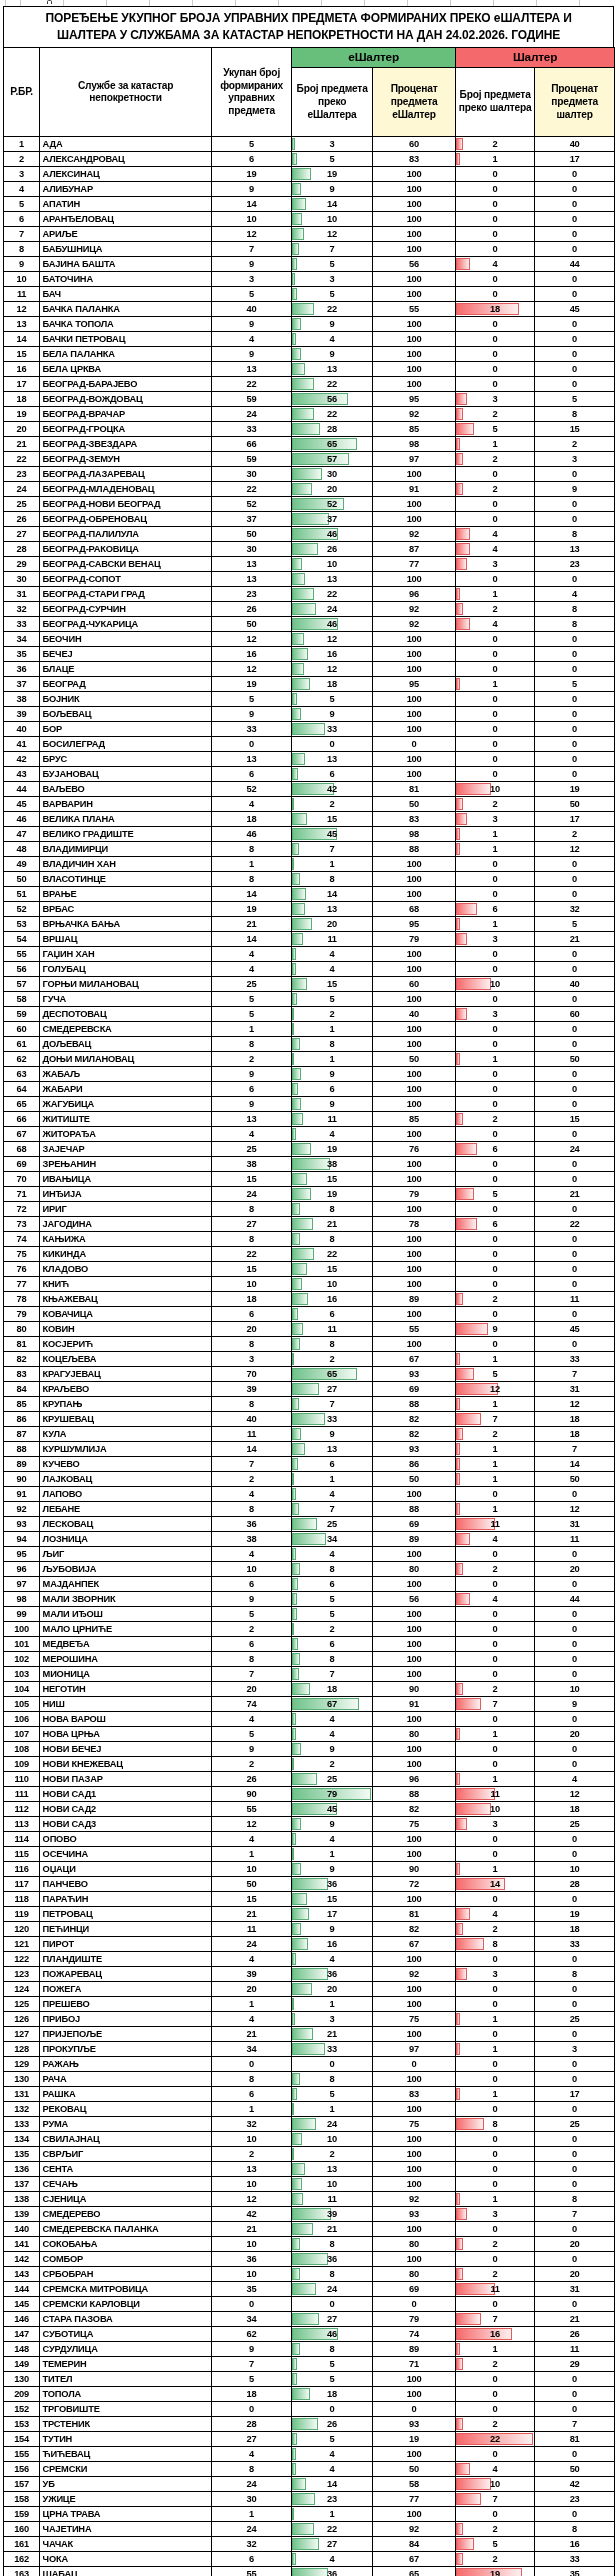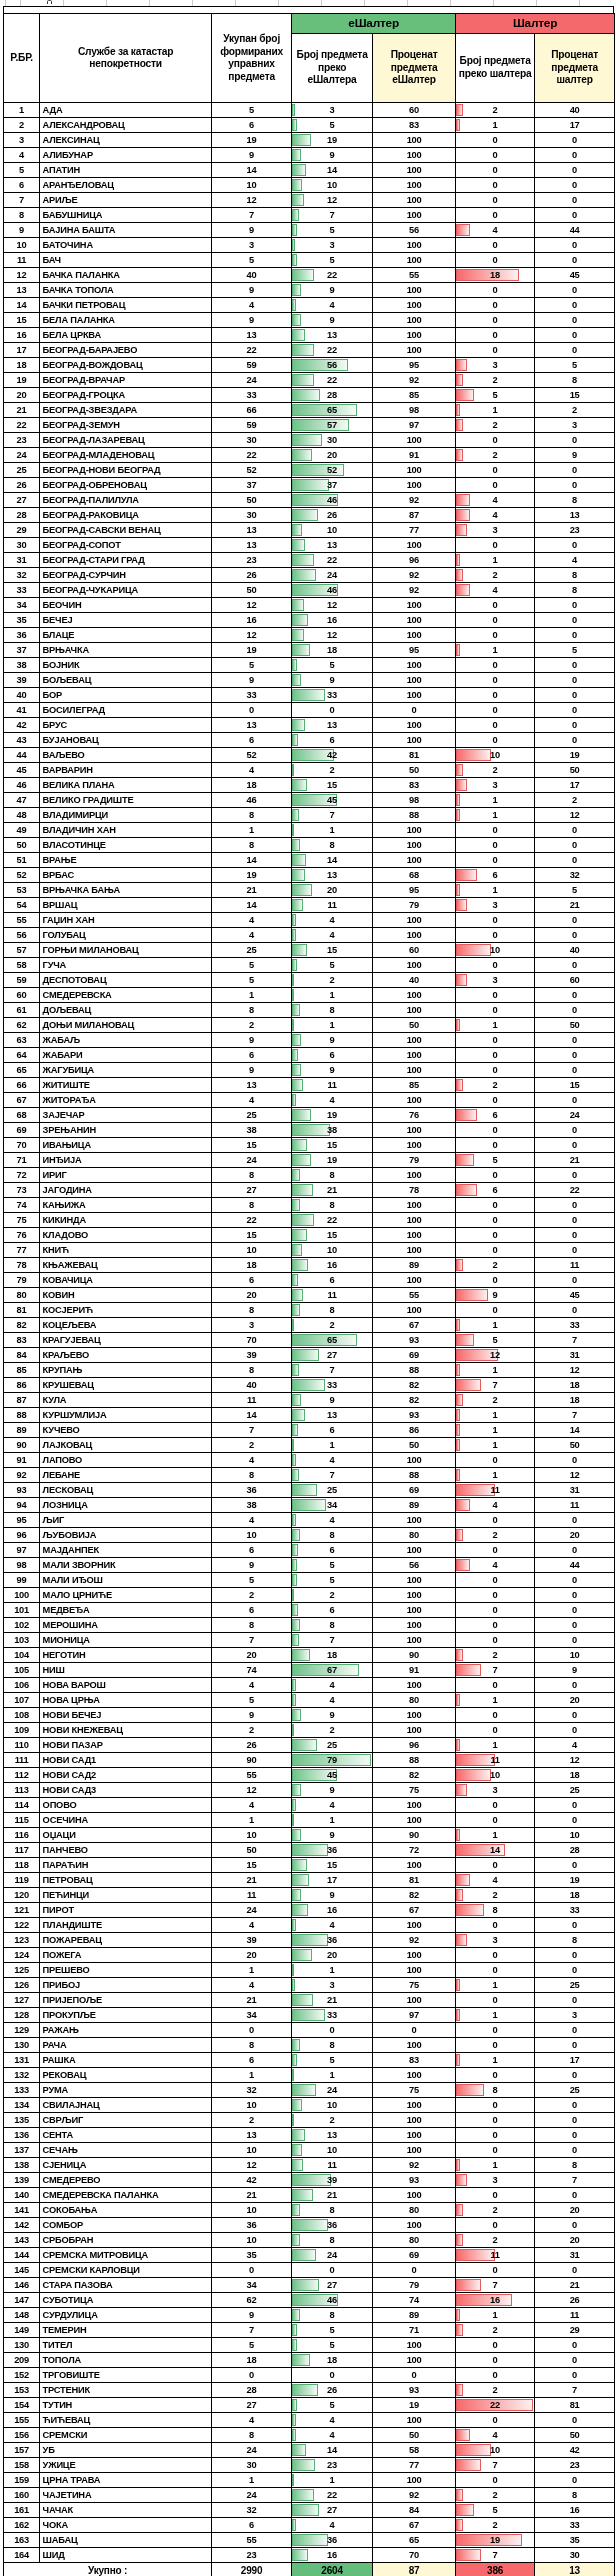--- a/index.html
+++ b/index.html
@@ -50,20 +50,22 @@
 </style>
 </head>
 <body>
 
 <div class="top-strip">
   <div class="top-glyph"></div>
 </div>
 
 <div class="container">
   <div class="title-box">
+    <div>ПОРЕЂЕЊЕ УКУПНОГ БРОЈА УПРАВНИХ ПРЕДМЕТА ФОРМИРАНИХ ПРЕКО еШАЛТЕРА И</div>
+    <div>ШАЛТЕРА У СЛУЖБАМА ЗА КАТАСТАР НЕПОКРЕТНОСТИ НА ДАН 24.02.2026. ГОДИНЕ</div>
   </div>
 
   <table>
     <colgroup>
       <col style="width:36px">
         <col style="width:172px">
         <col style="width:80px">
       <col style="width:81px">
         <col style="width:83px">
         <col style="width:79px">
@@ -404,21 +406,21 @@
           <td class="c-rbr"><span class="val">36</span></td>
           <td class="c-name"><span class="val">БЛАЦЕ</span></td>
           <td class="c-num"><span class="val">12</span></td>
           <td class="c-num cell-bar"><div class="bar bar-e" style="width: 15%;"></div><span class="val">12</span></td>
           <td class="c-num"><span class="val">100</span></td>
           <td class="c-num cell-bar"><span class="val">0</span></td>
           <td class="c-num"><span class="val">0</span></td>
         </tr>
         <tr>
           <td class="c-rbr"><span class="val">37</span></td>
-          <td class="c-name"><span class="val">ВРЊАЧКА</span></td>
+          <td class="c-name"><span class="val">БЕОГРАД</span></td>
           <td class="c-num"><span class="val">19</span></td>
           <td class="c-num cell-bar"><div class="bar bar-e" style="width: 22.4%;"></div><span class="val">18</span></td>
           <td class="c-num"><span class="val">95</span></td>
           <td class="c-num cell-bar"><div class="bar bar-sh" style="width: 4.5%;"></div><span class="val">1</span></td>
           <td class="c-num"><span class="val">5</span></td>
         </tr>
         <tr>
           <td class="c-rbr"><span class="val">38</span></td>
           <td class="c-name"><span class="val">БОЈНИК</span></td>
           <td class="c-num"><span class="val">5</span></td>

